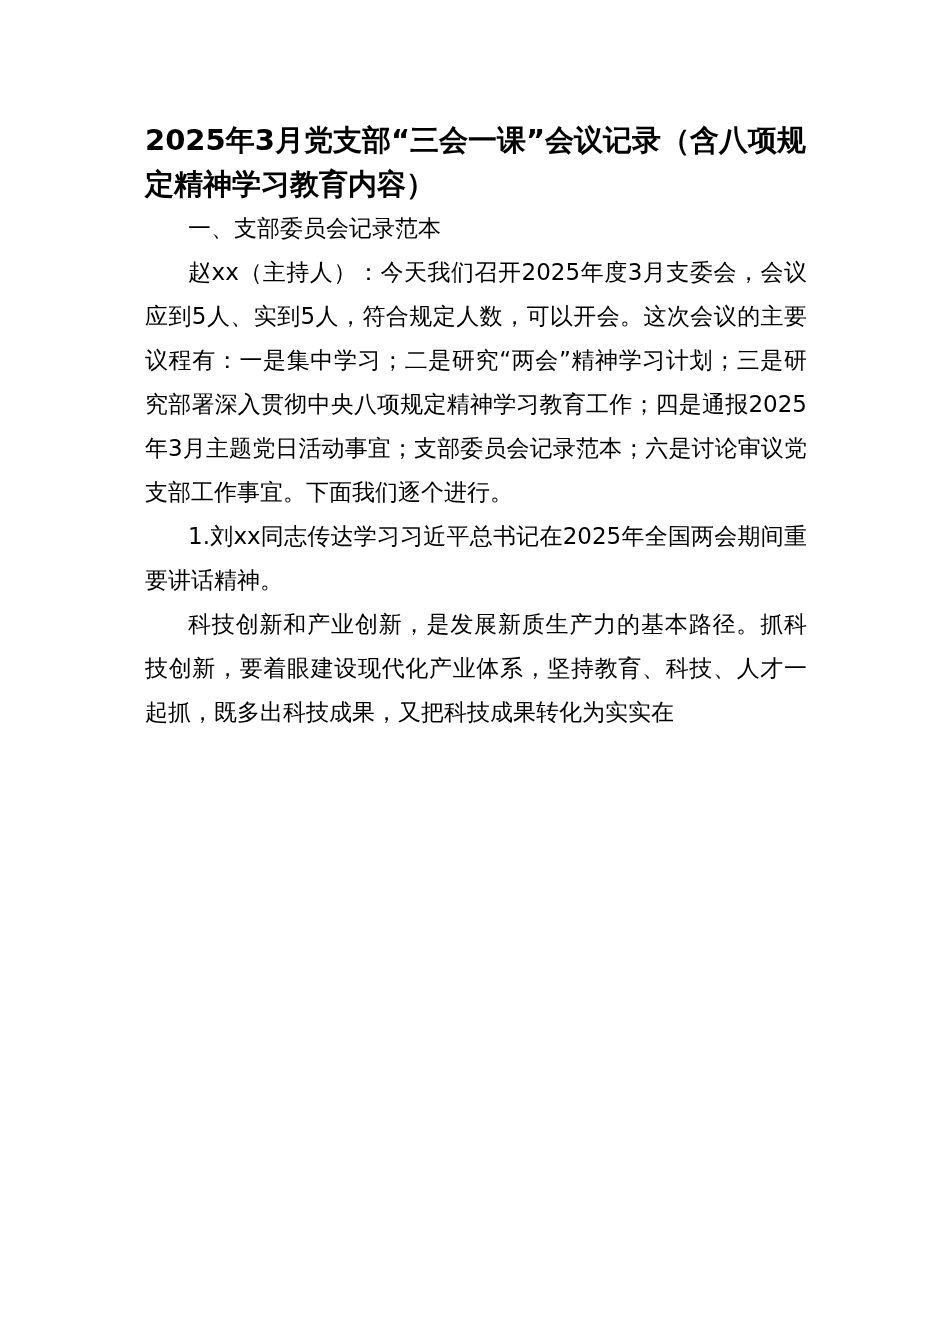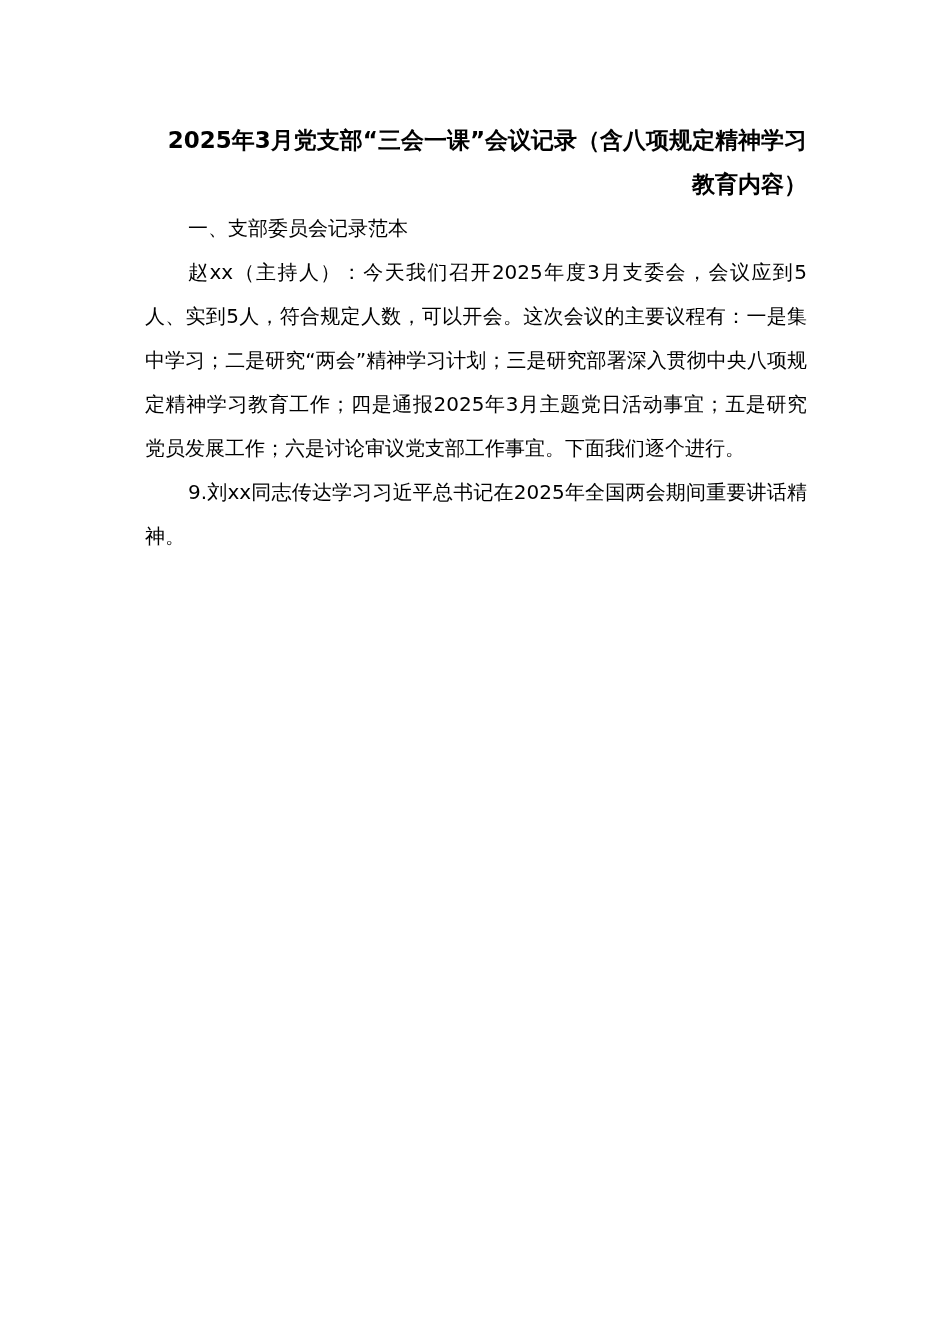--- a/index.html
+++ b/index.html
@@ -1,23 +1,24 @@
 <!DOCTYPE html>
 <html><head>
 <meta charset="utf-8">
 <style>
   html, body { margin:0; padding:0; background:#ffffff; }
   body { width:950px; height:1344px; position:relative; overflow:hidden;
          font-family:"DejaVu Sans","Liberation Sans",sans-serif; color:#000; }
   .page { position:absolute; left:145px; top:118px; width:662px; }
-  .title { font-weight:bold; font-size:23px; line-height:44px; text-align:right; margin:0; }
-  .p { font-size:20px; line-height:44px; margin:0; text-align:justify; text-align-last:left; }
+  .title { font-weight:bold; font-size:29px; line-height:44px; text-align:left; margin:0; }
+  .p { font-size:23px; line-height:44px; margin:0; text-align:justify; text-align-last:left; }
   .indent { text-indent:43px; }
 </style>
 </head>
 <body>
 
 <div class="page">
   <p class="title">2025年3月党支部“三会一课”会议记录（含八项规定精神学习教育内容）</p>
   <p class="p indent">一、支部委员会记录范本</p>
-  <p class="p indent">赵xx（主持人）：今天我们召开2025年度3月支委会，会议应到5人、实到5人，符合规定人数，可以开会。这次会议的主要议程有：一是集中学习；二是研究“两会”精神学习计划；三是研究部署深入贯彻中央八项规定精神学习教育工作；四是通报2025年3月主题党日活动事宜；五是研究党员发展工作；六是讨论审议党支部工作事宜。下面我们逐个进行。</p>
-  <p class="p indent">9.刘xx同志传达学习习近平总书记在2025年全国两会期间重要讲话精神。</p>
+  <p class="p indent">赵xx（主持人）：今天我们召开2025年度3月支委会，会议应到5人、实到5人，符合规定人数，可以开会。这次会议的主要议程有：一是集中学习；二是研究“两会”精神学习计划；三是研究部署深入贯彻中央八项规定精神学习教育工作；四是通报2025年3月主题党日活动事宜；支部委员会记录范本；六是讨论审议党支部工作事宜。下面我们逐个进行。</p>
+  <p class="p indent">1.刘xx同志传达学习习近平总书记在2025年全国两会期间重要讲话精神。</p>
+  <p class="p indent">科技创新和产业创新，是发展新质生产力的基本路径。抓科技创新，要着眼建设现代化产业体系，坚持教育、科技、人才一起抓，既多出科技成果，又把科技成果转化为实实在</p>
 </div>
 
 </body></html>

